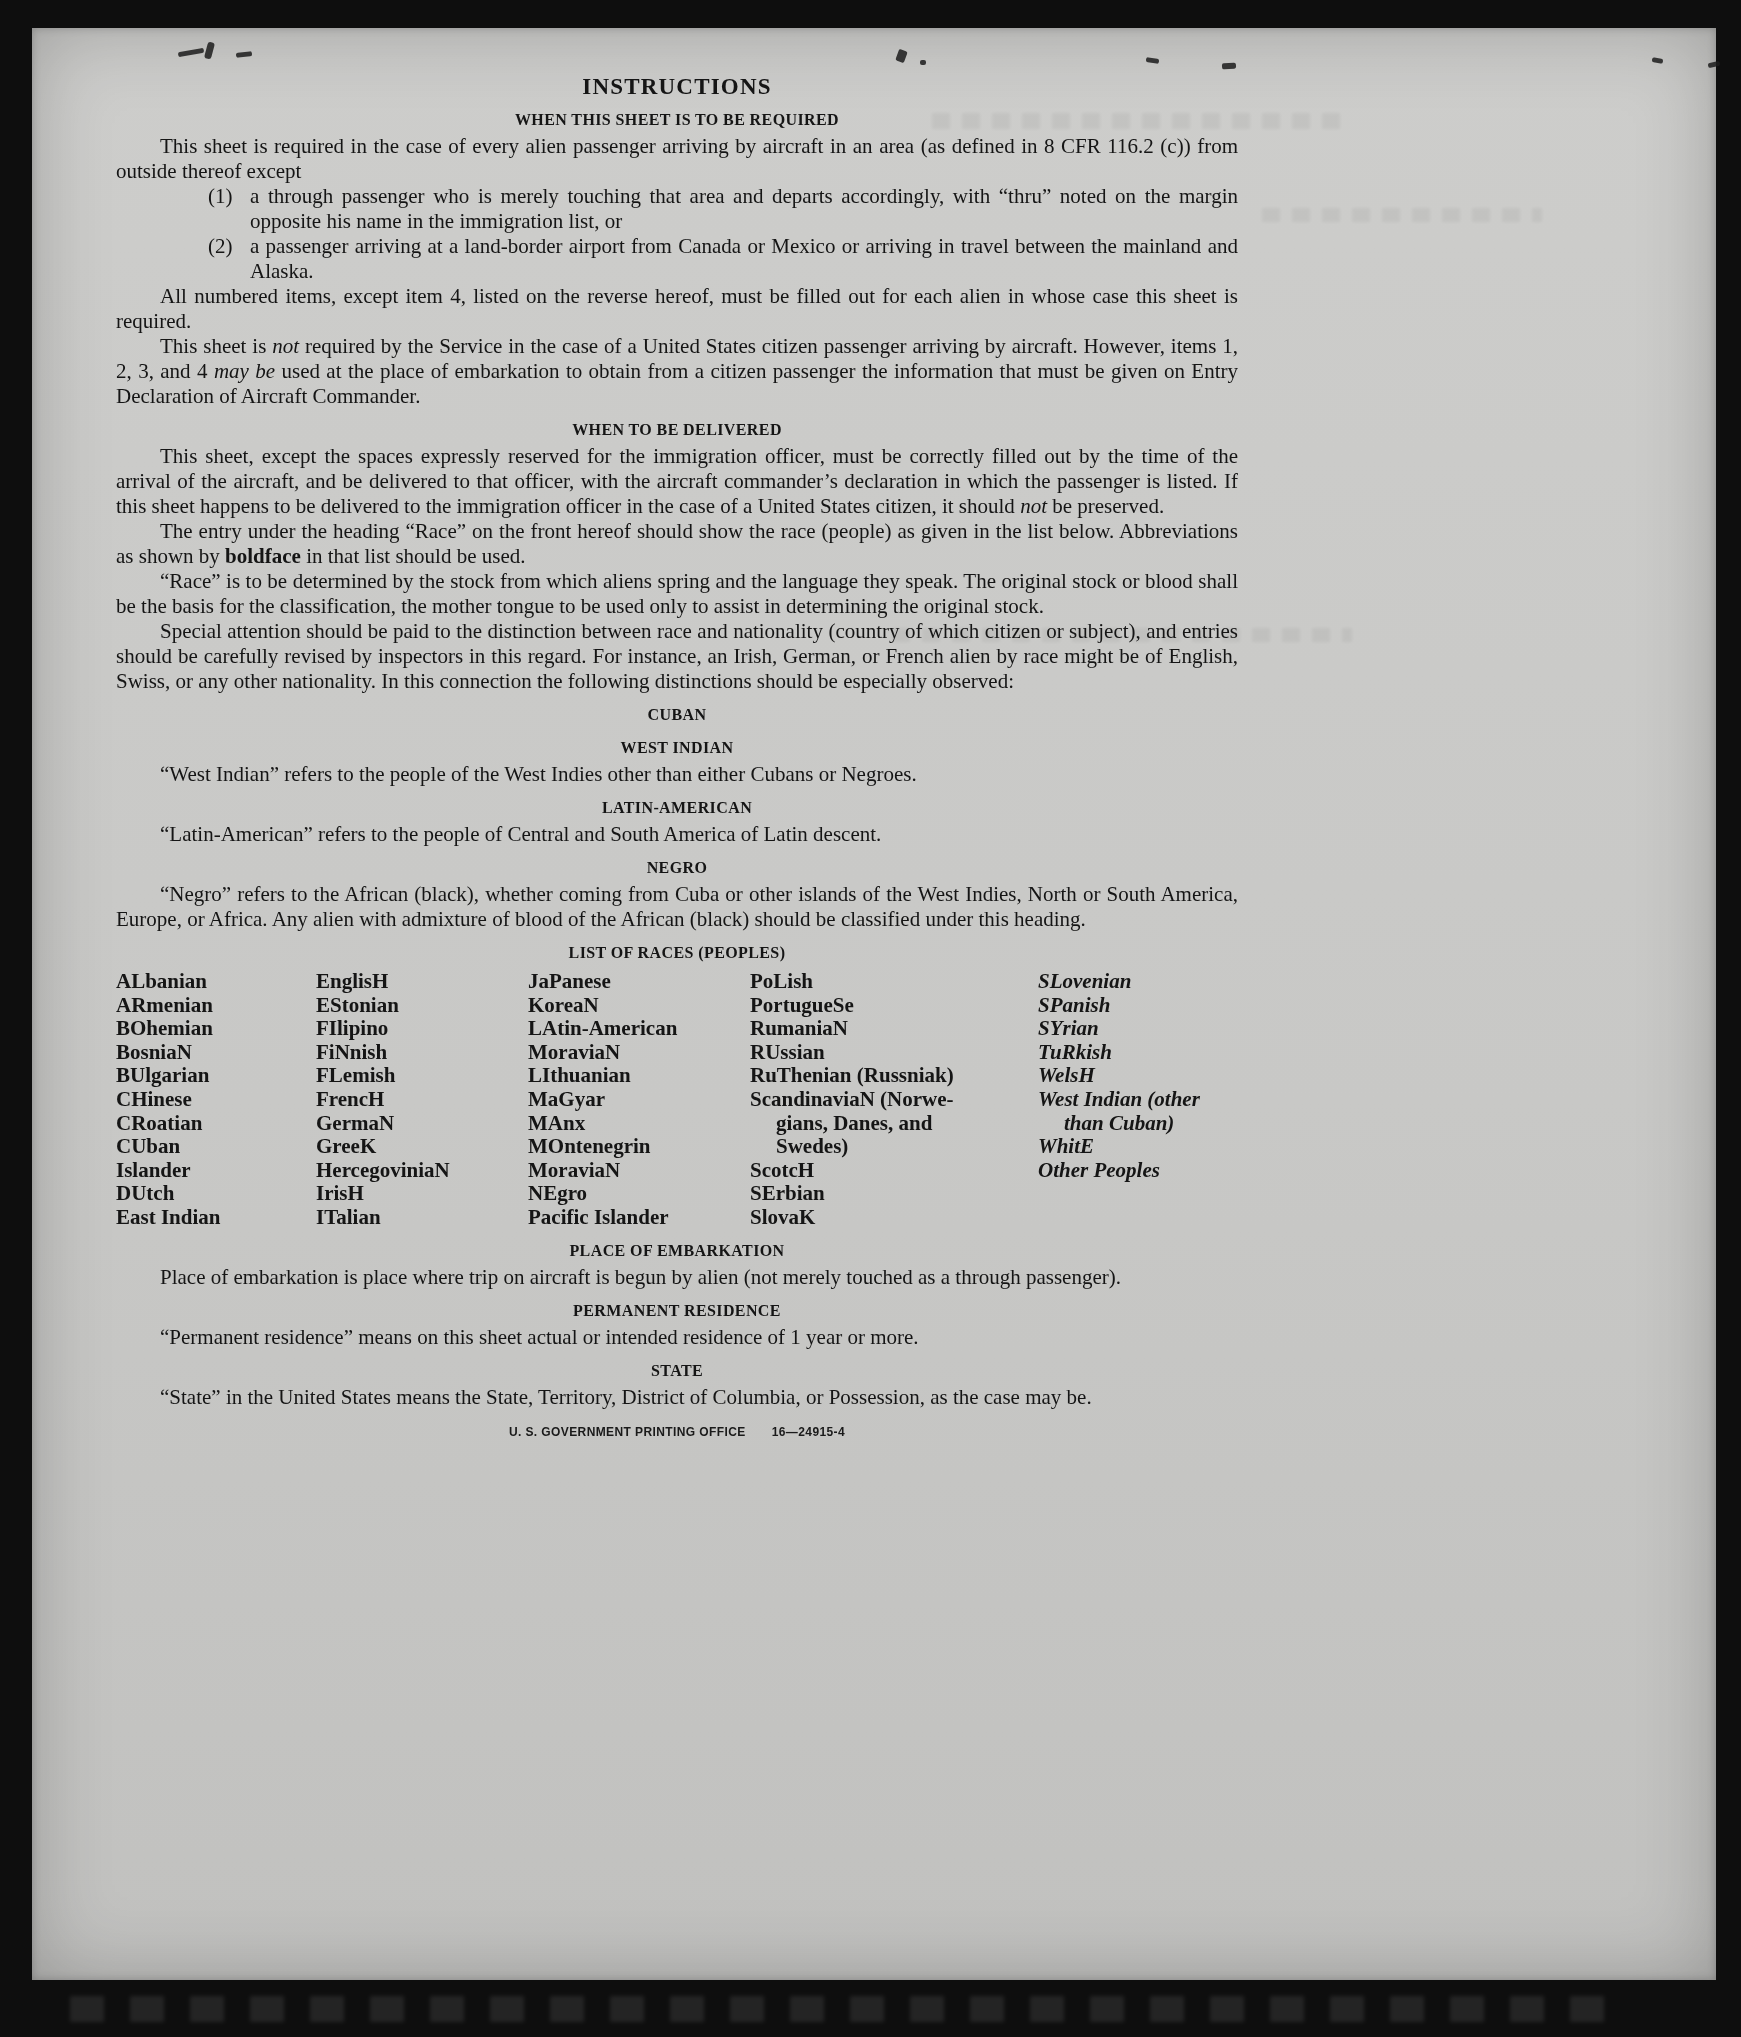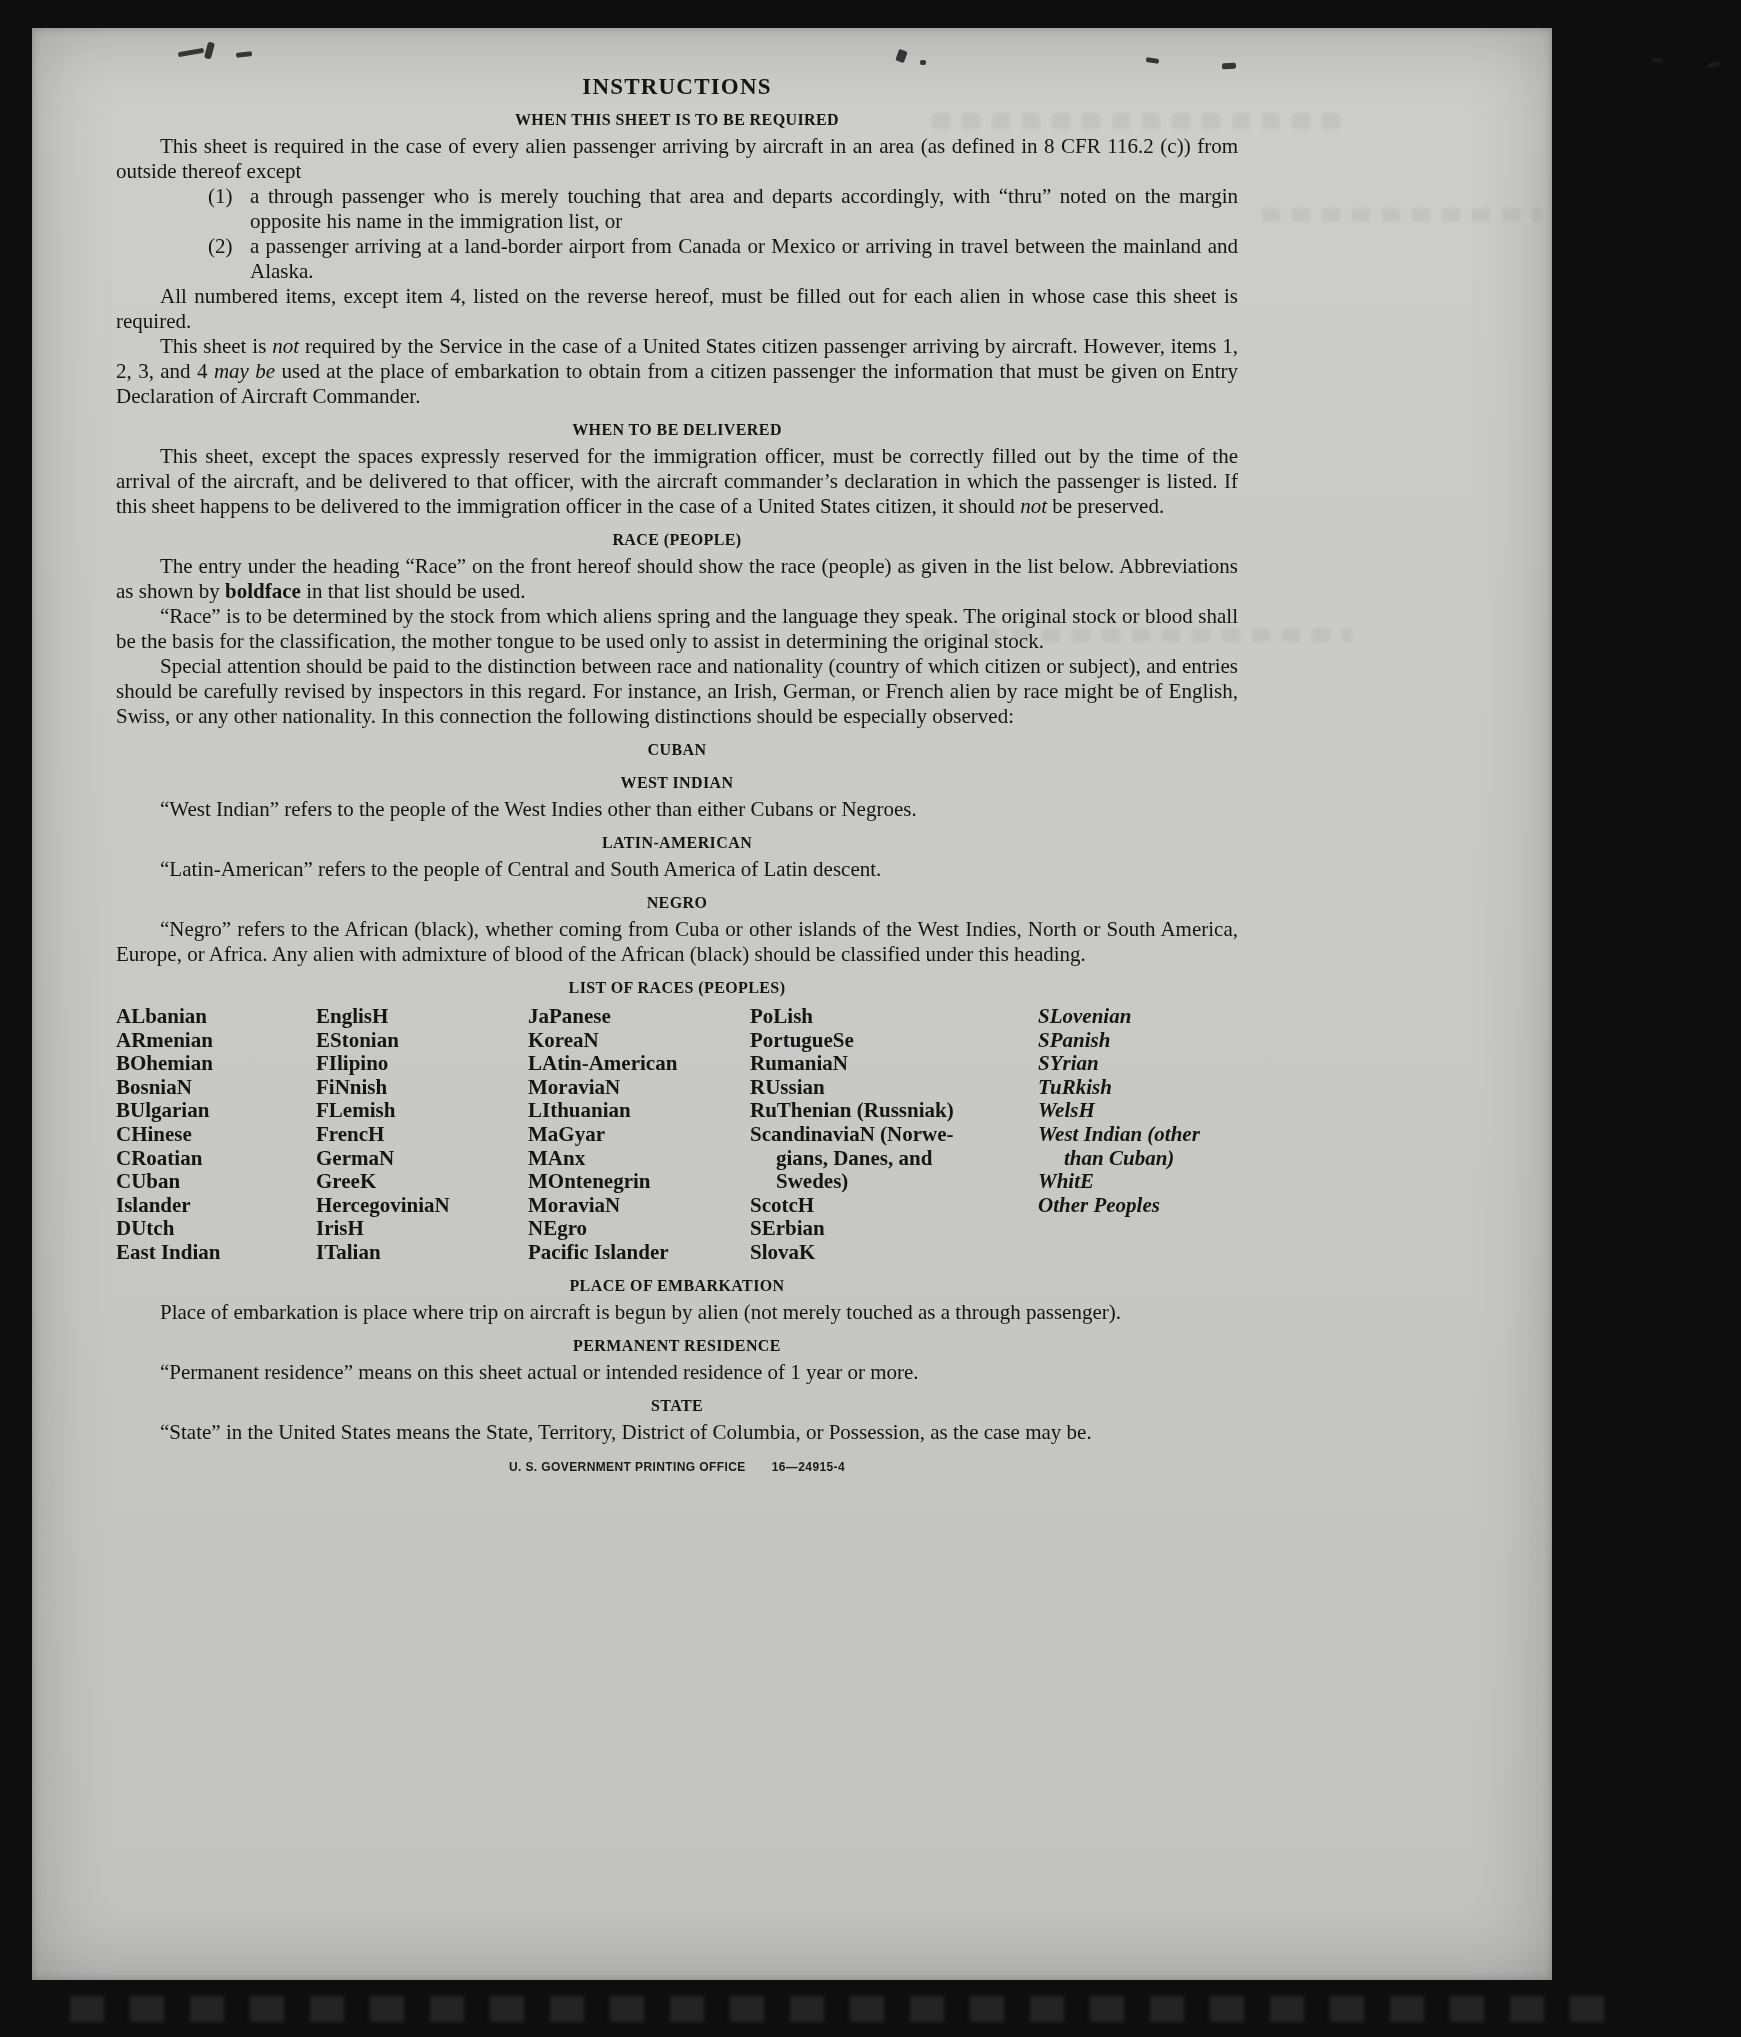--- a/index.html
+++ b/index.html
@@ -2,21 +2,21 @@
 <html><head>
 <meta charset="utf-8">
 <style>
   html, body { margin:0; padding:0; }
   body {
     width:1741px; height:2037px; position:relative; overflow:hidden;
     background:#0e0e0e;
     font-family:"Liberation Serif","DejaVu Serif",serif;
   }
   .paper {
-    position:absolute; left:32px; top:28px; width:1520px; height:1952px;
+    position:absolute; left:32px; top:28px; width:1684px; height:1952px;
     background:linear-gradient(180deg,#cdcdcb 0%,#c8c8c6 55%,#c1c1bf 100%);
     box-shadow: inset 0 0 80px rgba(0,0,0,0.22), inset 0 0 8px rgba(0,0,0,0.22);
   }
   .content {
     position:relative; margin:46px 0 0 84px; width:1122px;
     color:#151515; font-size:21px; line-height:25px;
   }
   .title   { font-size:23px; font-weight:bold; text-align:center; letter-spacing:1.2px; margin:0 0 1px 0; }
   .heading { font-size:16px; font-weight:bold; text-align:center; letter-spacing:0.4px; margin:8px 0 2px 0; }
   .para    { margin:0; text-indent:44px; text-align:justify; }
@@ -56,21 +56,20 @@
   <div class="content">
       <div class="title">INSTRUCTIONS</div>
       <div class="heading">WHEN THIS SHEET IS TO BE REQUIRED</div>
       <p class="para"><span>This sheet is required in the case of every alien passenger arriving by aircraft in an area (as defined in 8 CFR 116.2 (c)) from outside thereof except</span></p>
       <div class="numbered"><span class="num">(1)</span><span>a through passenger who is merely touching that area and departs accordingly, with “thru” noted on the margin opposite his name in the immigration list, or</span></div>
       <div class="numbered"><span class="num">(2)</span><span>a passenger arriving at a land-border airport from Canada or Mexico or arriving in travel between the mainland and Alaska.</span></div>
       <p class="para"><span>All numbered items, except item 4, listed on the reverse hereof, must be filled out for each alien in whose case this sheet is required.</span></p>
       <p class="para"><span>This sheet is </span><span class="it ">not</span><span> required by the Service in the case of a United States citizen passenger arriving by aircraft.  However, items 1, 2, 3, and 4 </span><span class="it ">may be</span><span> used at the place of embarkation to obtain from a citizen passenger the information that must be given on Entry Declaration of Aircraft Commander.</span></p>
       <div class="heading">WHEN TO BE DELIVERED</div>
       <p class="para"><span>This sheet, except the spaces expressly reserved for the immigration officer, must be correctly filled out by the time of the arrival of the aircraft, and be delivered to that officer, with the aircraft commander’s declaration in which the passenger is listed.  If this sheet happens to be delivered to the immigration officer in the case of a United States citizen, it should </span><span class="it ">not</span><span> be preserved.</span></p>
-      <div class="heading">RACE (PEOPLE)</div>
       <p class="para"><span>The entry under the heading “Race” on the front hereof should show the race (people) as given in the list below.  Abbreviations as shown by </span><span class="bf">boldface</span><span> in that list should be used.</span></p>
       <p class="para"><span>“Race” is to be determined by the stock from which aliens spring and the language they speak.  The original stock or blood shall be the basis for the classification, the mother tongue to be used only to assist in determining the original stock.</span></p>
       <p class="para"><span>Special attention should be paid to the distinction between race and nationality (country of which citizen or subject), and entries should be carefully revised by inspectors in this regard.  For instance, an Irish, German, or French alien by race might be of English, Swiss, or any other nationality.  In this connection the following distinctions should be especially observed:</span></p>
       <div class="heading">CUBAN</div>
       <div class="heading">WEST INDIAN</div>
       <p class="para"><span>“West Indian” refers to the people of the West Indies other than either Cubans or Negroes.</span></p>
       <div class="heading">LATIN-AMERICAN</div>
       <p class="para"><span>“Latin-American” refers to the people of Central and South America of Latin descent.</span></p>
       <div class="heading">NEGRO</div>
       <p class="para"><span>“Negro” refers to the African (black), whether coming from Cuba or other islands of the West Indies, North or South America, Europe, or Africa.  Any alien with admixture of blood of the African (black) should be classified under this heading.</span></p>

